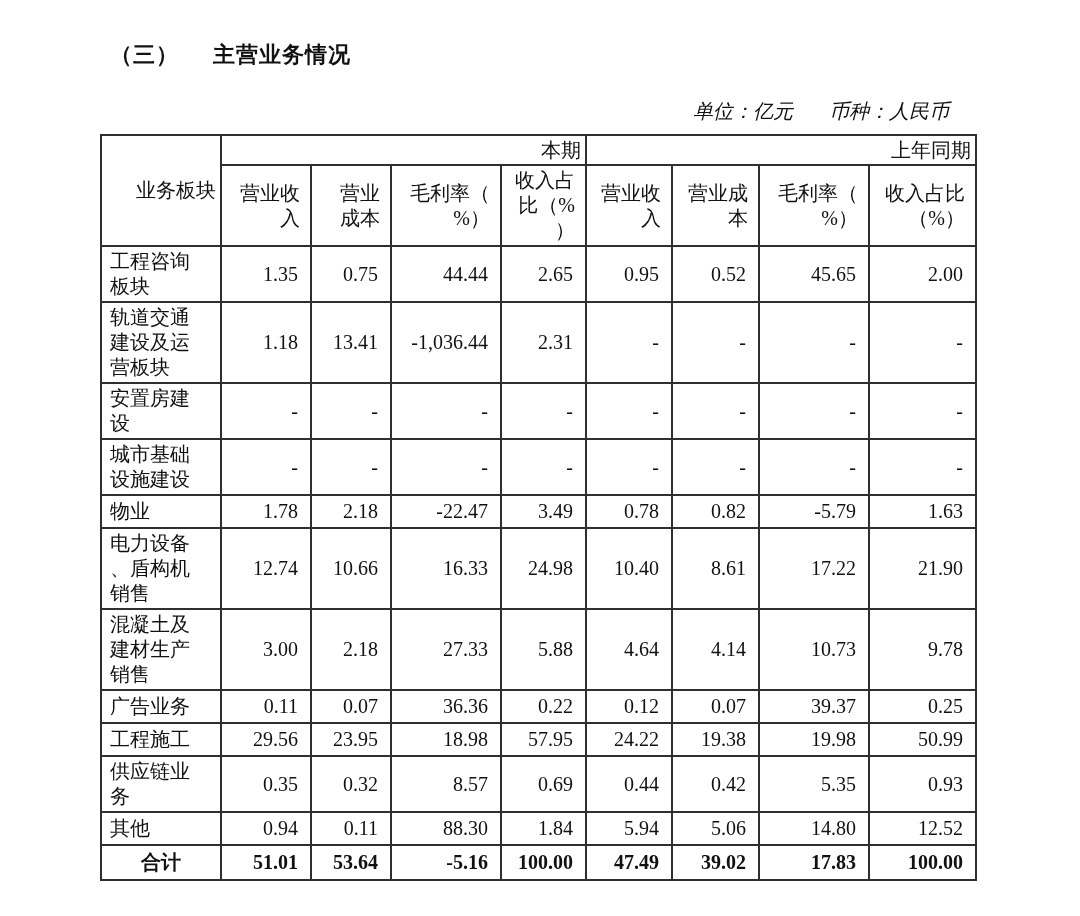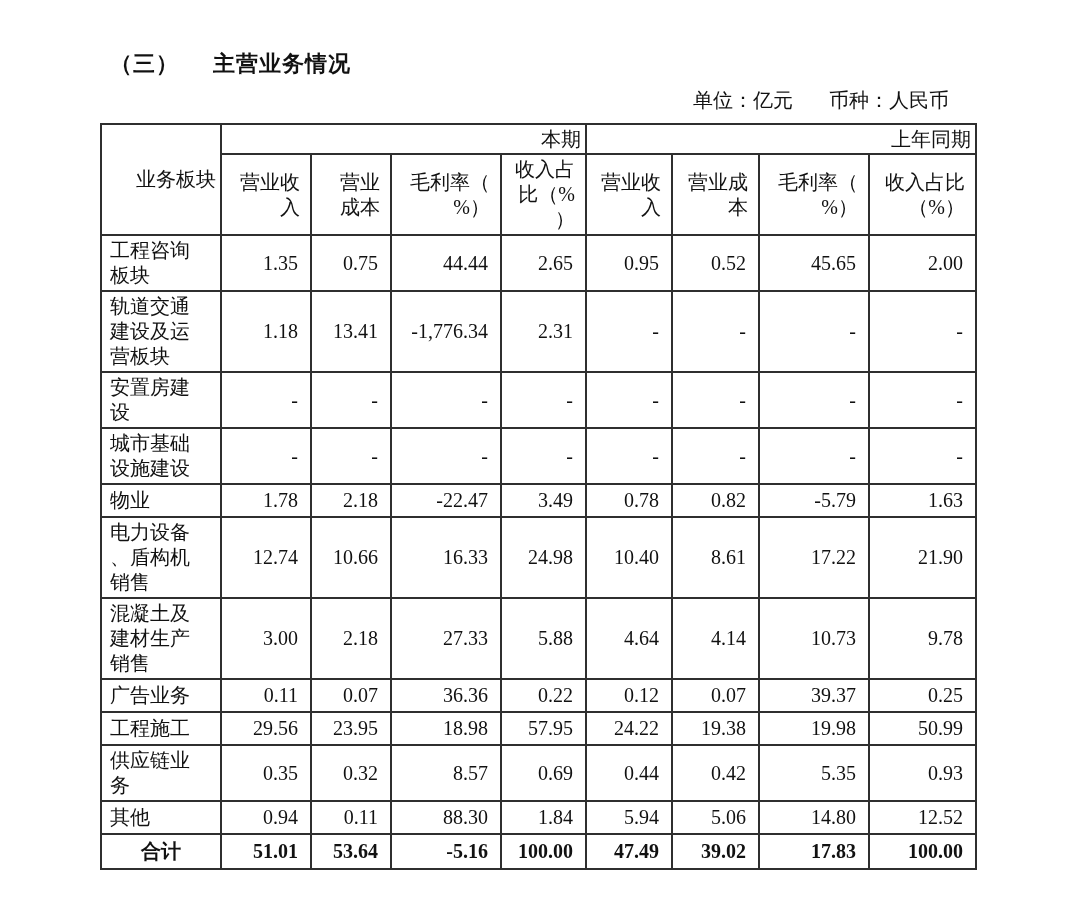--- a/index.html
+++ b/index.html
@@ -6,43 +6,44 @@
     margin: 0;
     padding: 0;
     background: #ffffff;
     width: 1080px;
     height: 916px;
     overflow: hidden;
     font-family: "Liberation Serif", "DejaVu Serif", serif;
     color: #111111;
   }
   .page {
-    padding: 41px 0 0 100px;
+    padding: 32px 0 0 100px;
     box-sizing: border-box;
   }
   .section-title {
     font-size: 22px;
     font-weight: bold;
     margin: 8px 0 0 10px;
     letter-spacing: 1px;
   }
   .section-title .title-text { margin-left: 34px; }
   .sub-title {
     font-size: 21px;
     margin-top: 24px;
   }
   .sub-title .title-text { margin-left: 24px; }
   .unit-line {
     width: 875px;
     box-sizing: border-box;
     text-align: right;
     padding-right: 26px;
     font-size: 20px;
-    margin-top: 8px;
+    margin-top: 28px;
     margin-bottom: 9px;
+    font-style: italic;
   }
   .unit-line .currency { margin-left: 36px; }
   table.seg-table {
     border-collapse: collapse;
     table-layout: fixed;
     width: 875px;
     font-size: 20px;
     line-height: 25px;
   }
   .seg-table th, .seg-table td {
@@ -127,21 +128,21 @@
           <td class="num">2.65</td>
           <td class="num">0.95</td>
           <td class="num">0.52</td>
           <td class="num">45.65</td>
           <td class="num">2.00</td>
         </tr>
         <tr class="data-row">
           <th class="rowlabel">轨道交通建设及运营板块</th>
           <td class="num">1.18</td>
           <td class="num">13.41</td>
-          <td class="num">-1,776.34</td>
+          <td class="num">-1,036.44</td>
           <td class="num">2.31</td>
           <td class="num">-</td>
           <td class="num">-</td>
           <td class="num">-</td>
           <td class="num">-</td>
         </tr>
         <tr class="data-row">
           <th class="rowlabel">安置房建设</th>
           <td class="num">-</td>
           <td class="num">-</td>

